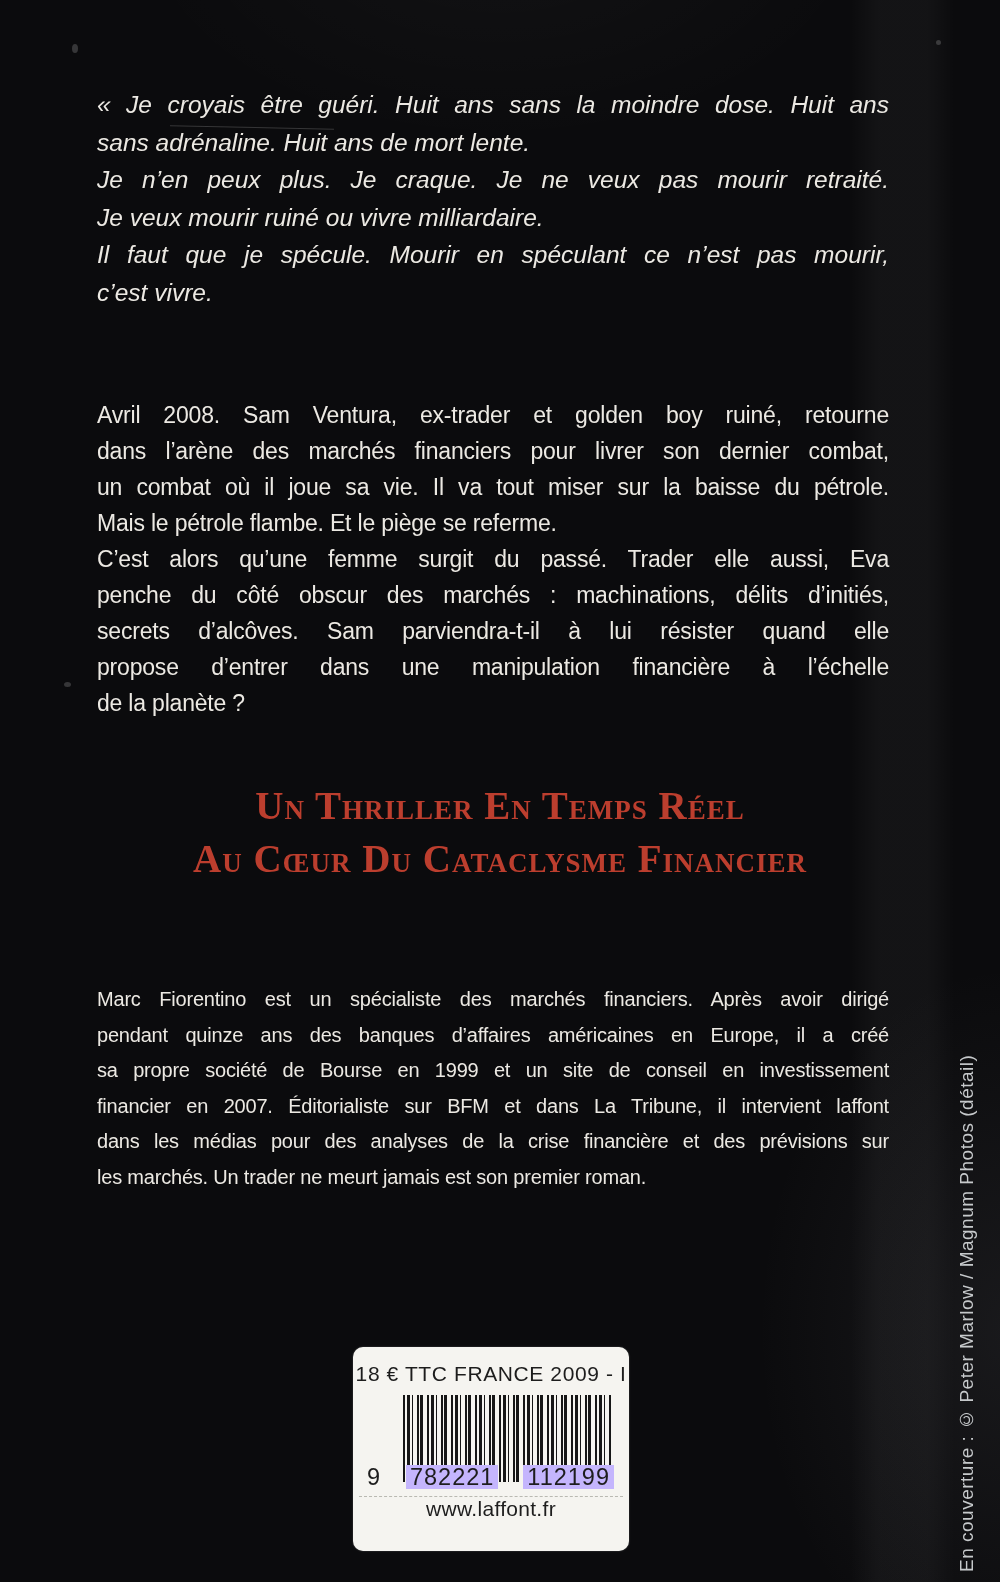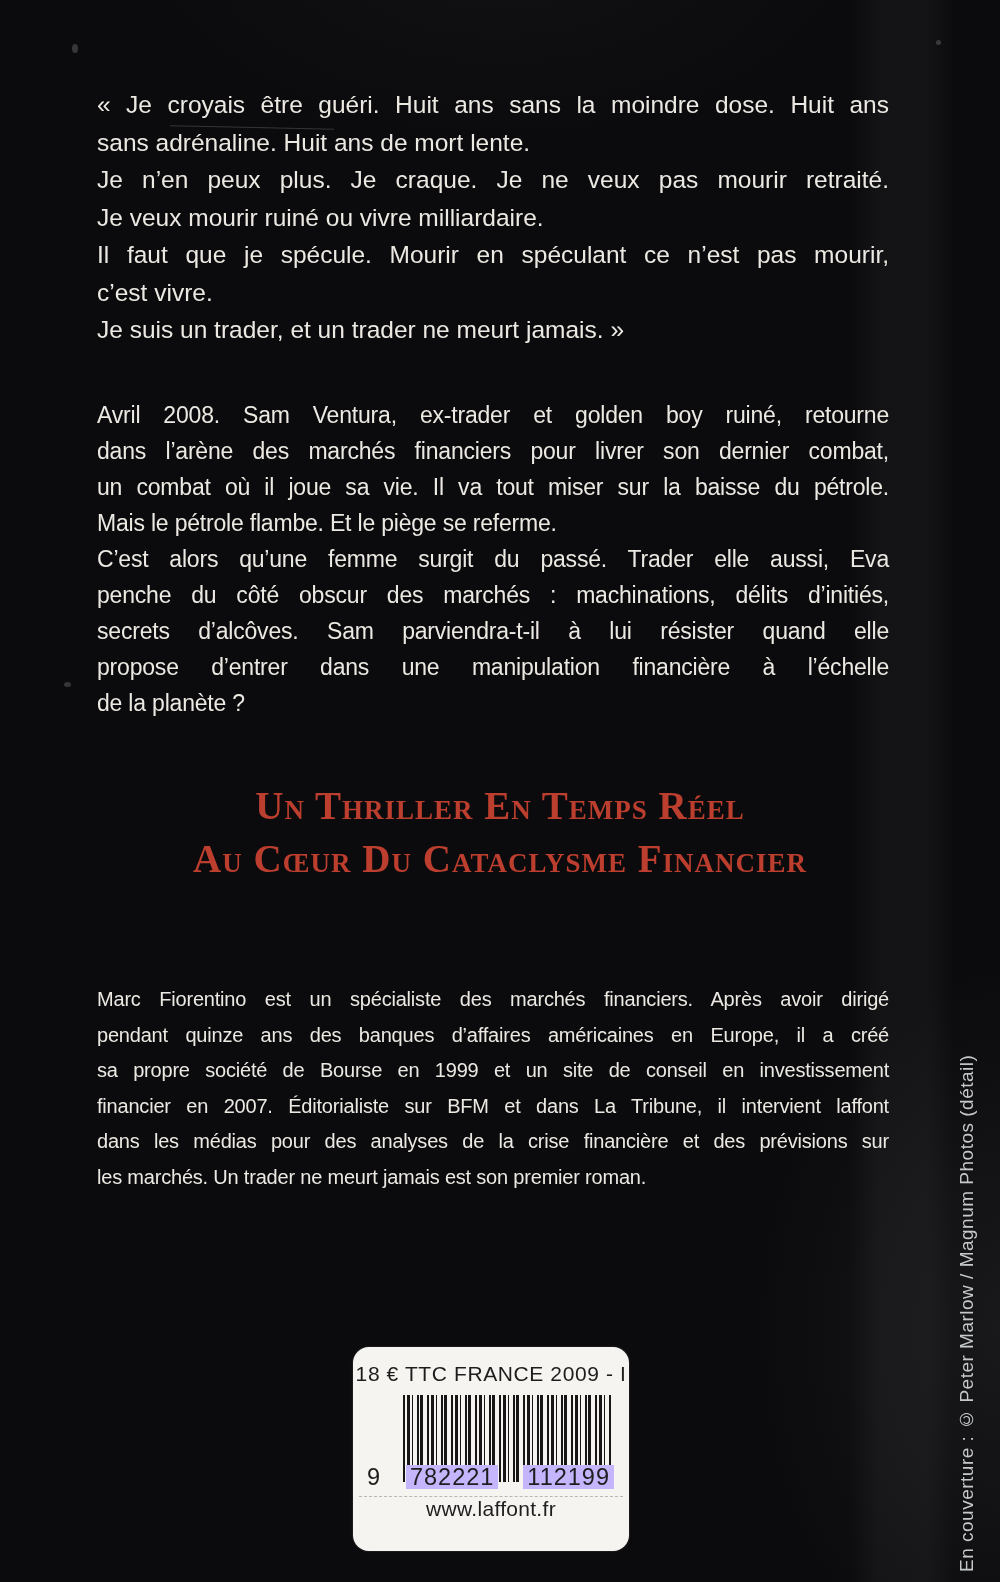--- a/index.html
+++ b/index.html
@@ -12,33 +12,33 @@
       linear-gradient(90deg, rgba(255,255,255,0) 0 850px, rgba(255,255,255,0.035) 878px 928px, rgba(255,255,255,0) 955px),
       linear-gradient(#0b0b0d,#0b0b0d);}
   
   .speck{position:absolute;border-radius:50%;background:#a8a8a8;opacity:.28;}
   .scratch{position:absolute;background:#9a9a9a;opacity:.30;}
 
   .textline{white-space:nowrap;}
   .block .fill{text-align:justify;text-align-last:justify;white-space:normal;}
 
   .quote{position:absolute;left:97px;top:86px;width:792px;
-    font-size:24.5px;line-height:37.5px;
+    font-size:24.5px;line-height:37.5px;font-style:italic;
     color:#ece9e3;letter-spacing:0px;}
   .synopsis{position:absolute;left:97px;top:397px;width:792px;
     font-size:23px;line-height:36px;color:#ece9e3;letter-spacing:-0.2px;}
   .tagline{position:absolute;left:60px;top:779px;width:880px;text-align:center;
     font-family:"Liberation Serif",serif;font-variant:small-caps;
     font-size:39px;line-height:53px;letter-spacing:1px;font-weight:600;}
   .bio{position:absolute;left:97px;top:982px;width:792px;
     font-size:20px;line-height:35.6px;color:#ece9e3;letter-spacing:-0.2px;}
   .bio .it, .synopsis .it{}
 
   .label{position:absolute;left:353px;top:1347px;width:276px;height:204px;
-    background:#f5f4f0;border-radius:16px;color:#1d1d1d;overflow:hidden;
+    background:#f5f4f0;border-radius:10px;color:#1d1d1d;overflow:hidden;
     box-shadow:0 0 2px rgba(255,255,255,0.25);}
   .price{margin-top:15px;text-align:center;font-size:21px;letter-spacing:0.6px;}
   .barcode{position:relative;width:248px;height:94px;margin:9px auto 0;}
   .bars{position:absolute;left:36px;right:3px;top:0;bottom:7px;
     background:repeating-linear-gradient(90deg,
       #161616 0 2px, #f5f4f0 2px 4px,
       #161616 4px 7px, #f5f4f0 7px 9px,
       #161616 9px 10px, #f5f4f0 10px 14px,
       #161616 14px 16px, #f5f4f0 16px 17px,
       #161616 17px 20px, #f5f4f0 20px 24px);}
@@ -64,21 +64,20 @@
   <div class="speck" style="left:64px;top:682px;width:7px;height:5px;"></div>
   <div class="scratch" style="left:170px;top:127px;width:164px;height:1px;transform:rotate(1.2deg);"></div>
 
   <div class="quote block">
     <div class="textline fill">« Je croyais être guéri. Huit ans sans la moindre dose. Huit ans</div>
     <div class="textline">sans adrénaline. Huit ans de mort lente.</div>
     <div class="textline fill">Je n’en peux plus. Je craque. Je ne veux pas mourir retraité.</div>
     <div class="textline">Je veux mourir ruiné ou vivre milliardaire.</div>
     <div class="textline fill">Il faut que je spécule. Mourir en spéculant ce n’est pas mourir,</div>
     <div class="textline">c’est vivre.</div>
-    <div class="textline">Je suis un trader, et un trader ne meurt jamais. »</div>
   </div>
 
   <div class="synopsis block">
     <div class="textline fill">Avril 2008. Sam Ventura, ex-trader et golden boy ruiné, retourne</div>
     <div class="textline fill">dans l’arène des marchés financiers pour livrer son dernier combat,</div>
     <div class="textline fill">un combat où il joue sa vie. Il va tout miser sur la baisse du pétrole.</div>
     <div class="textline">Mais le pétrole flambe. Et le piège se referme.</div>
     <div class="textline fill">C’est alors qu’une femme surgit du passé. Trader elle aussi, Eva</div>
     <div class="textline fill">penche du côté obscur des marchés : machinations, délits d’initiés,</div>
     <div class="textline fill">secrets d’alcôves. Sam parviendra-t-il à lui résister quand elle</div>

